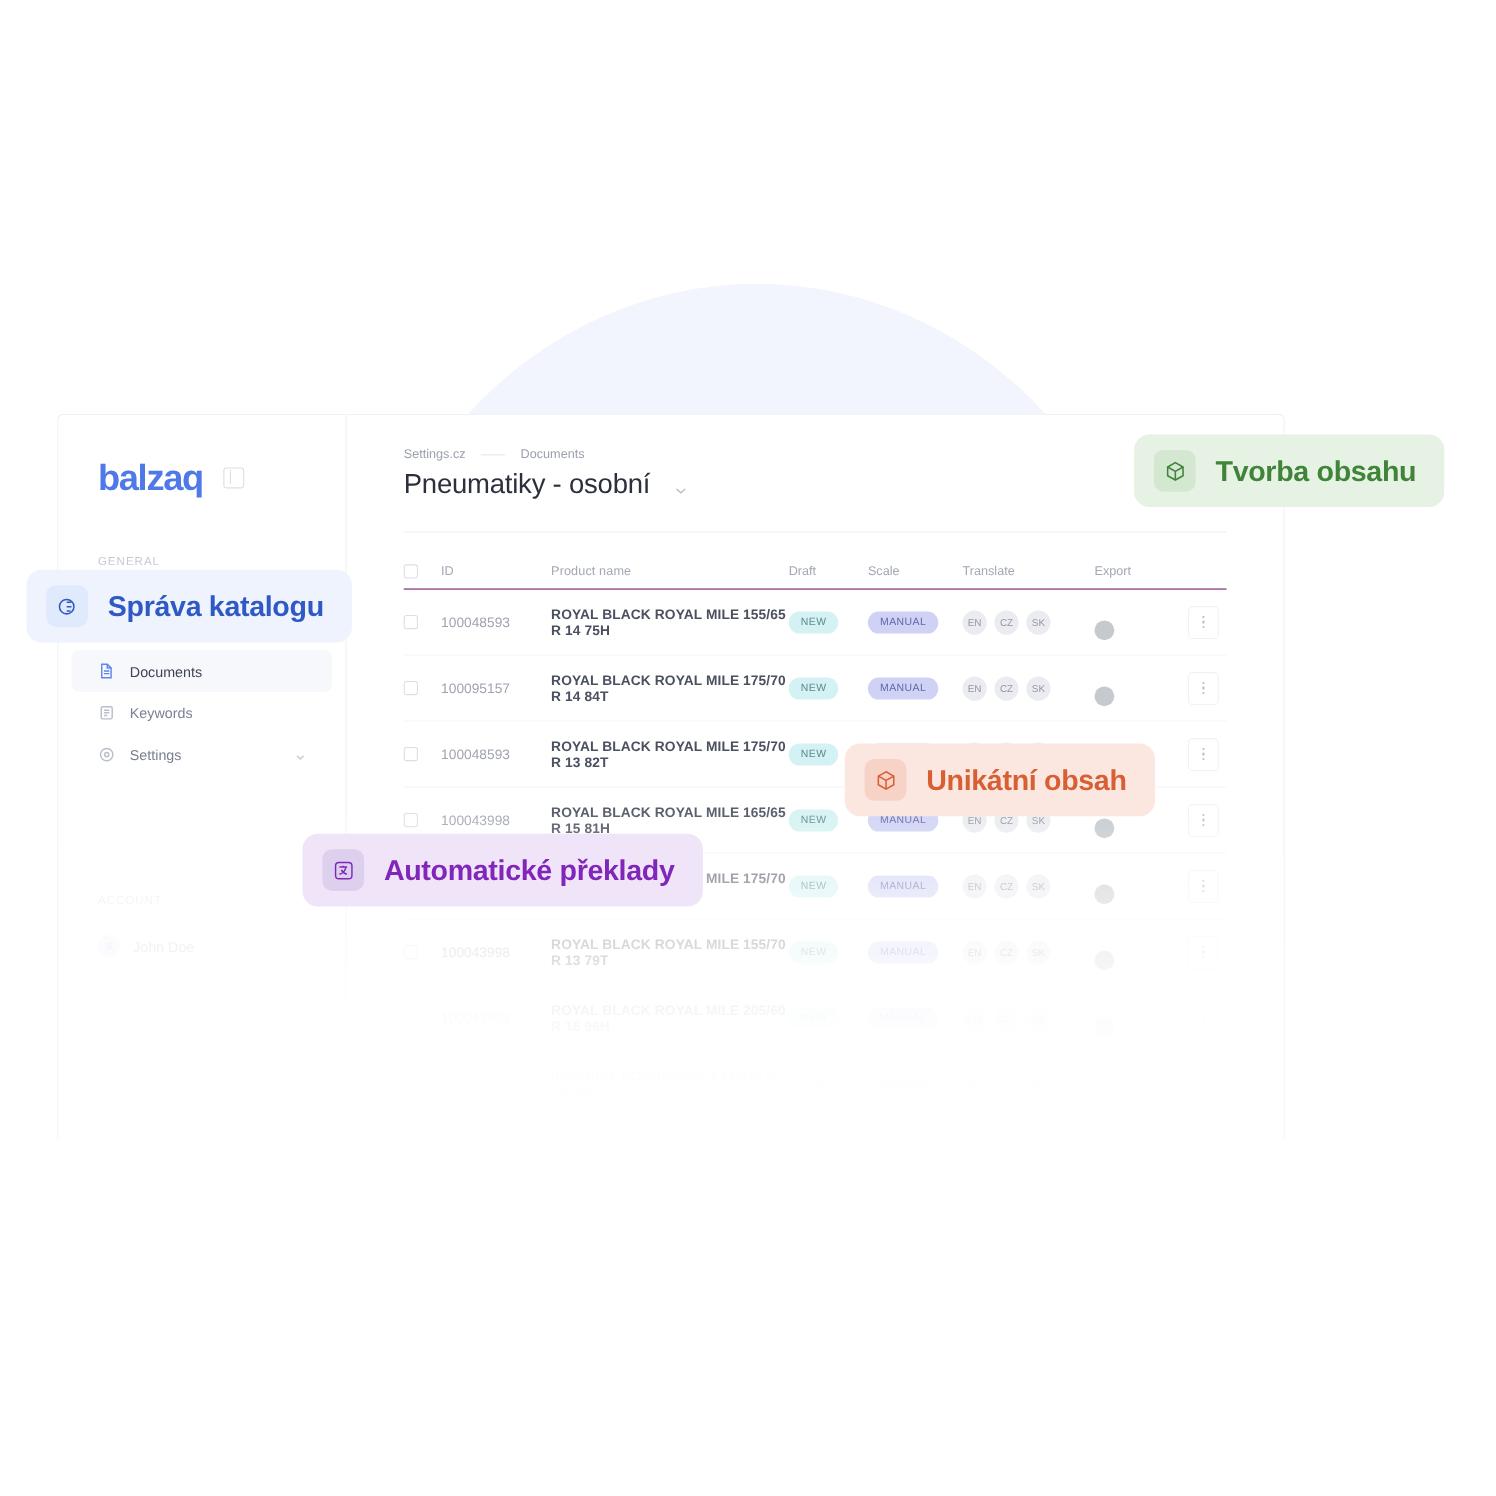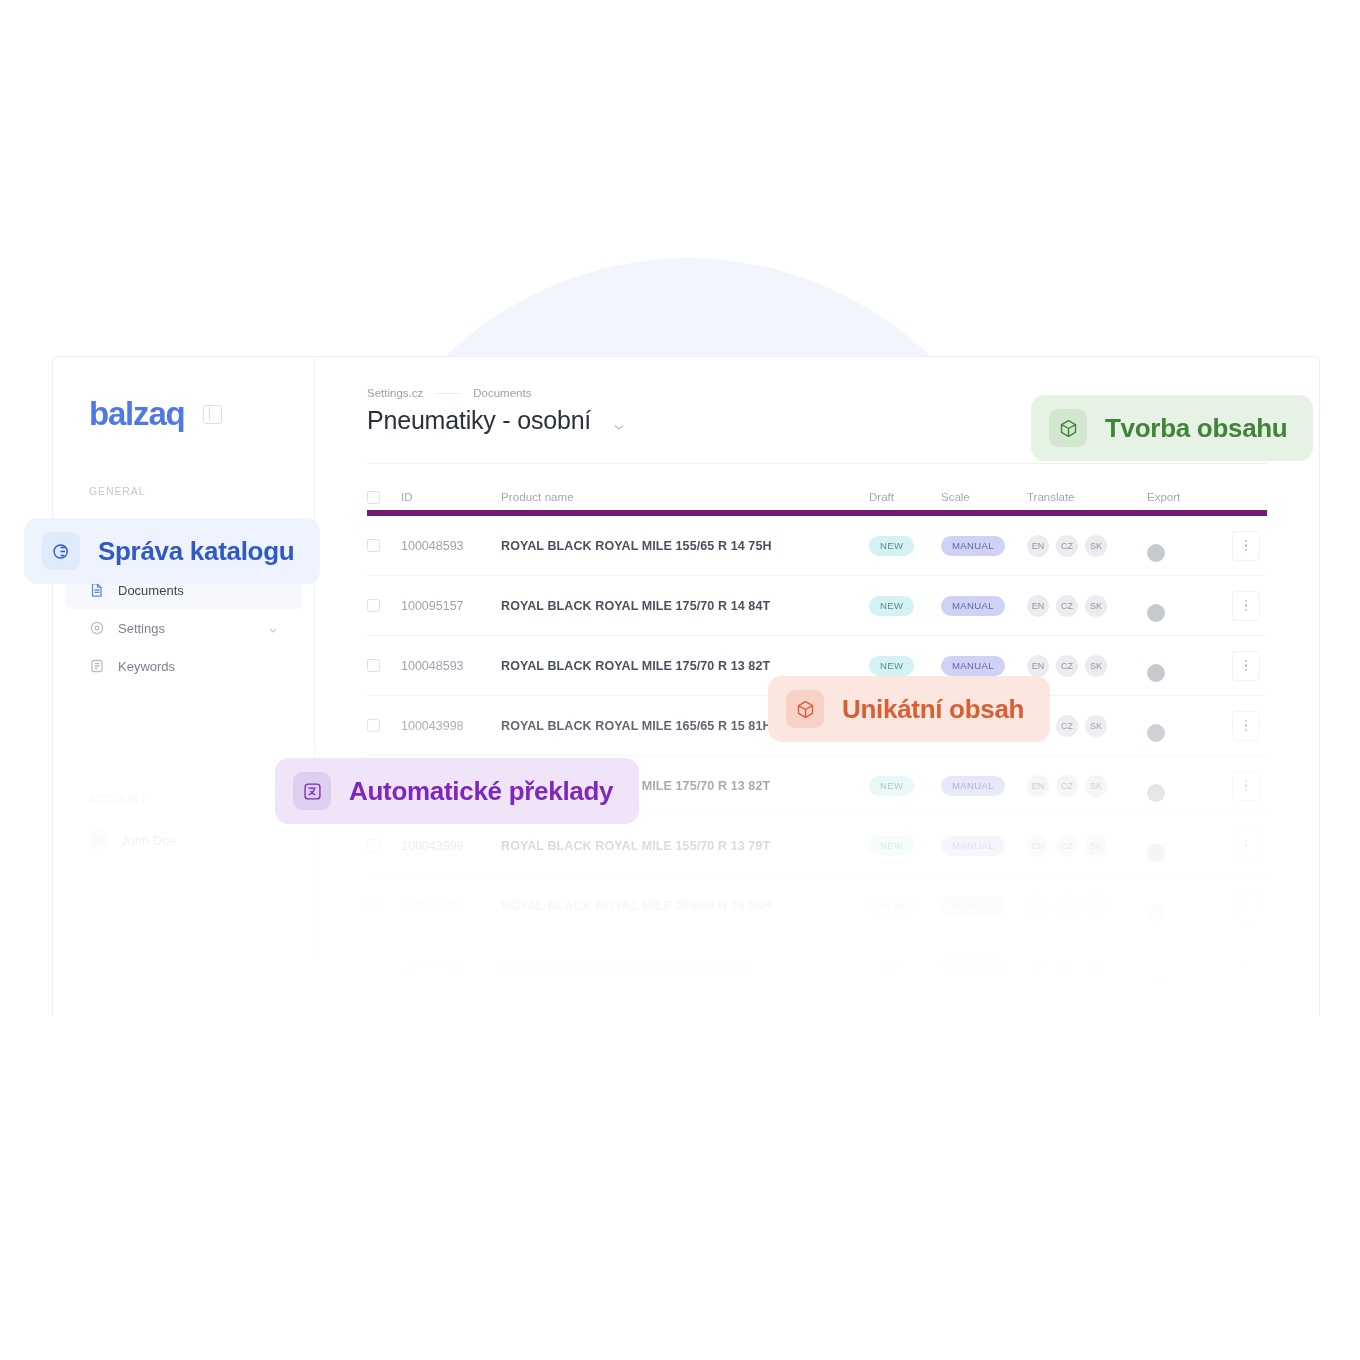--- a/index.html
+++ b/index.html
@@ -17,22 +17,22 @@
     left: 318px; top: 258px;
     width: 740px; height: 400px;
     background: #f2f5fd;
     border-radius: 50% 50% 0 0 / 100% 100% 0 0;
     z-index: 0;
   }
 
   
   .app-card {
     position: absolute;
-    left: 52px; top: 356px;
-    width: 1268px; height: 660px;
+    left: 52px; top: 376px;
+    width: 1116px; height: 660px;
     background: #ffffff;
     border: 1px solid #eceef2;
     border-bottom: none;
     border-radius: 6px 6px 0 0;
     overflow: hidden;
     z-index: 1;
   }
   .fade-mask {
     position: absolute; left: 0; bottom: 0;
     width: 100%; height: 300px;
@@ -118,21 +118,21 @@
   .toolbar-divider {
     margin: 28px 52px 0 52px; height:1px; background:#f0f1f4;
   }
 
   
   .tbl { width: 100%; padding: 0 52px 0 52px; margin-top: 20px; }
   .trow {
     display:flex; align-items:center; height: 60px;
     border-bottom: 1px solid #f4f5f7;
   }
-  .thead { height: 32px; border-bottom: 6px solid #701a75; }
+  .thead { height: 32px; border-bottom: 1px solid #701a75; }
   .thead .cell { font-size: 11.5px; color:#a3a8b4; font-weight: 400; }
 
   .cell { flex: none; }
   .c-check { width: 34px; display:flex; align-items:center; }
   .c-id    { width: 100px; font-size: 12.5px; color:#9fa4b0; }
   .c-name  { flex: 1 1 auto; font-size: 12.5px; color:#4a505f; font-weight: 700; letter-spacing:0.1px;}
   .c-draft { width: 72px; }
   .c-scale { width: 86px; }
   .c-trans { width: 120px; display:flex; gap:7px; }
   .c-exp   { width: 78px; }
@@ -239,45 +239,45 @@
           <span class="nav-ico">
             <svg viewBox="0 0 16 16" fill="none" stroke="currentColor" stroke-width="1.3">
               <path d="M3.5 1.8h5l3.5 3.4v8.9h-8.5z"></path>
                 <path d="M8.5 1.8v3.4h3.5"></path>
               <path d="M5.5 8h5M5.5 10.4h5"></path>
             </svg>
           </span>
           <span class="label">Documents</span>
         </div>
 
+
+        <div class="nav-item">
+          <span class="nav-ico">
+            <svg viewBox="0 0 16 16" fill="none" stroke="currentColor" stroke-width="1.3">
+              <rect x="3" y="2.5" width="10" height="11" rx="1.4"></rect>
+              <path d="M5.6 5.6h4.8M5.6 8h4.8M5.6 10.4h3"></path>
+            </svg>
+          </span>
+          <span class="label">Keywords</span>
+        </div>
 
         <div class="nav-item">
           <span class="nav-ico">
             <svg viewBox="0 0 16 16" fill="none" stroke="currentColor" stroke-width="1.3">
               <circle cx="8" cy="8" r="5.6"></circle>
                 <circle cx="8" cy="8" r="1.9"></circle>
             </svg>
           </span>
           <span class="label">Settings</span>
           <span class="chev">
             <svg viewBox="0 0 10 10" fill="none" stroke="currentColor" stroke-width="1.2">
               <path d="M2 4l3 3 3-3"></path>
             </svg>
           </span>
         </div>
-
-        <div class="nav-item">
-          <span class="nav-ico">
-            <svg viewBox="0 0 16 16" fill="none" stroke="currentColor" stroke-width="1.3">
-              <rect x="3" y="2.5" width="10" height="11" rx="1.4"></rect>
-              <path d="M5.6 5.6h4.8M5.6 8h4.8M5.6 10.4h3"></path>
-            </svg>
-          </span>
-          <span class="label">Keywords</span>
-        </div>
       </div>
 
       <div class="nav-section-label sec-account">ACCOUNT</div>
 
       <div class="account-row">
         <span class="avatar">
           <svg viewBox="0 0 16 16" width="11" height="11" fill="none" stroke="currentColor" stroke-width="1.4">
             <circle cx="8" cy="6" r="2.6"></circle>
               <path d="M3 13.4c.9-2.3 2.8-3.3 5-3.3s4.1 1 5 3.3"></path>
           </svg>

